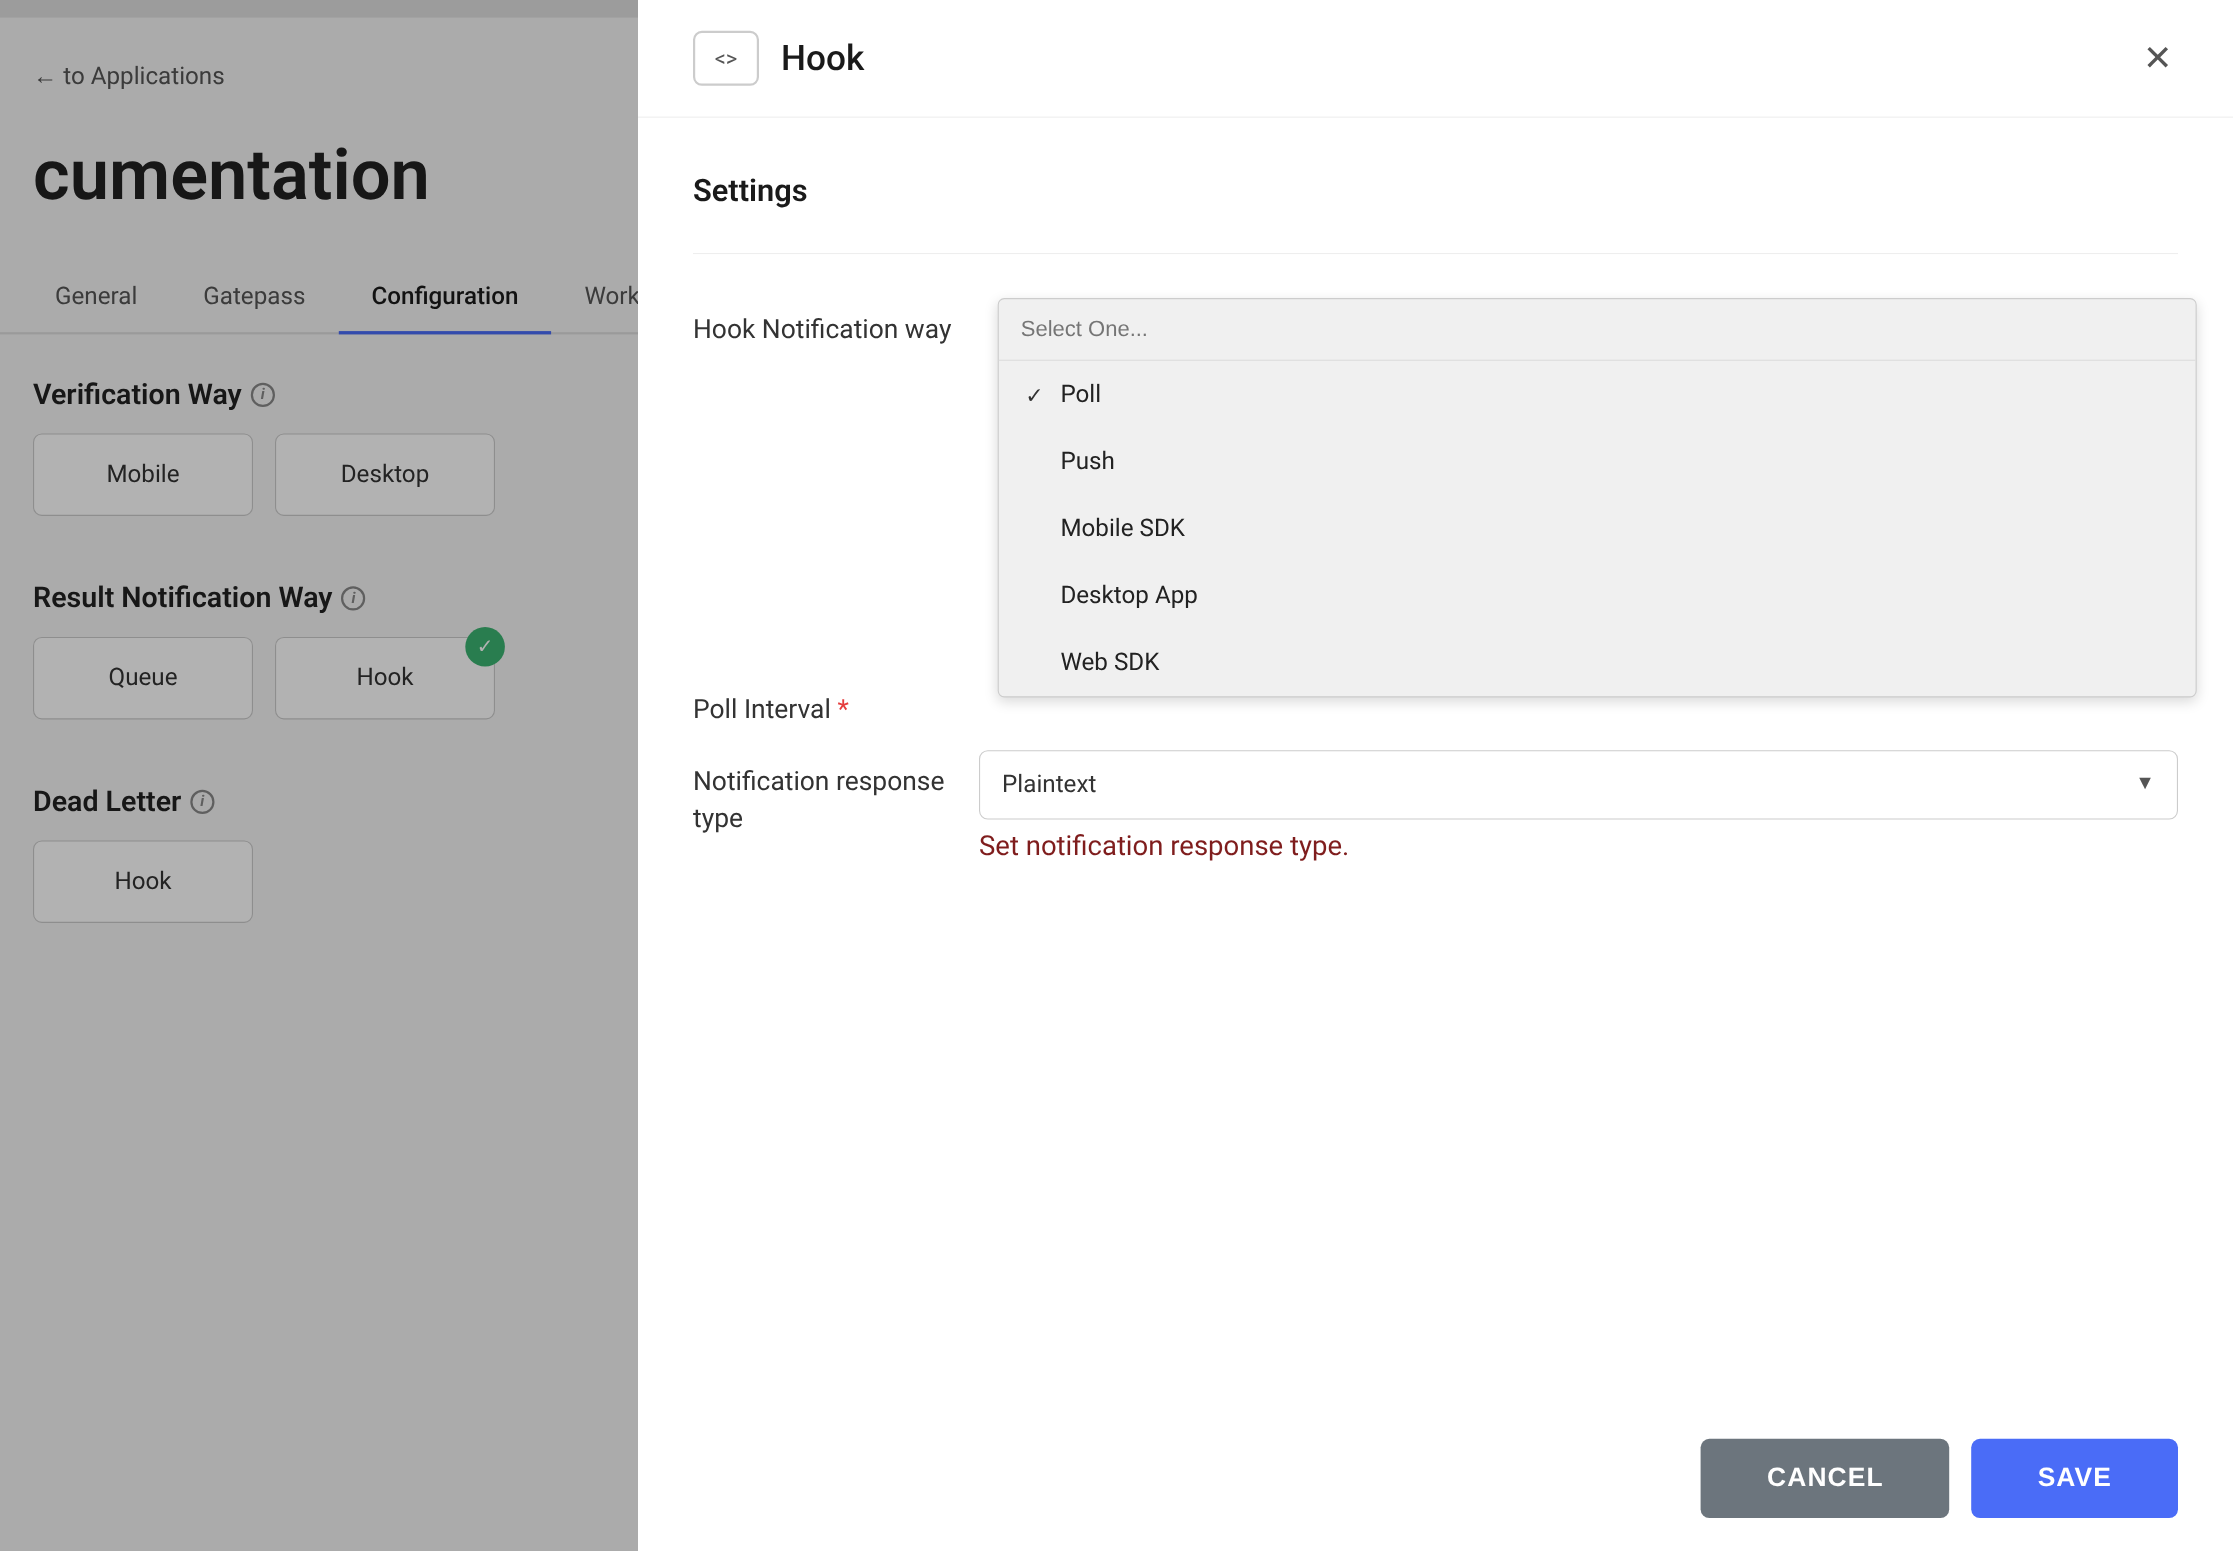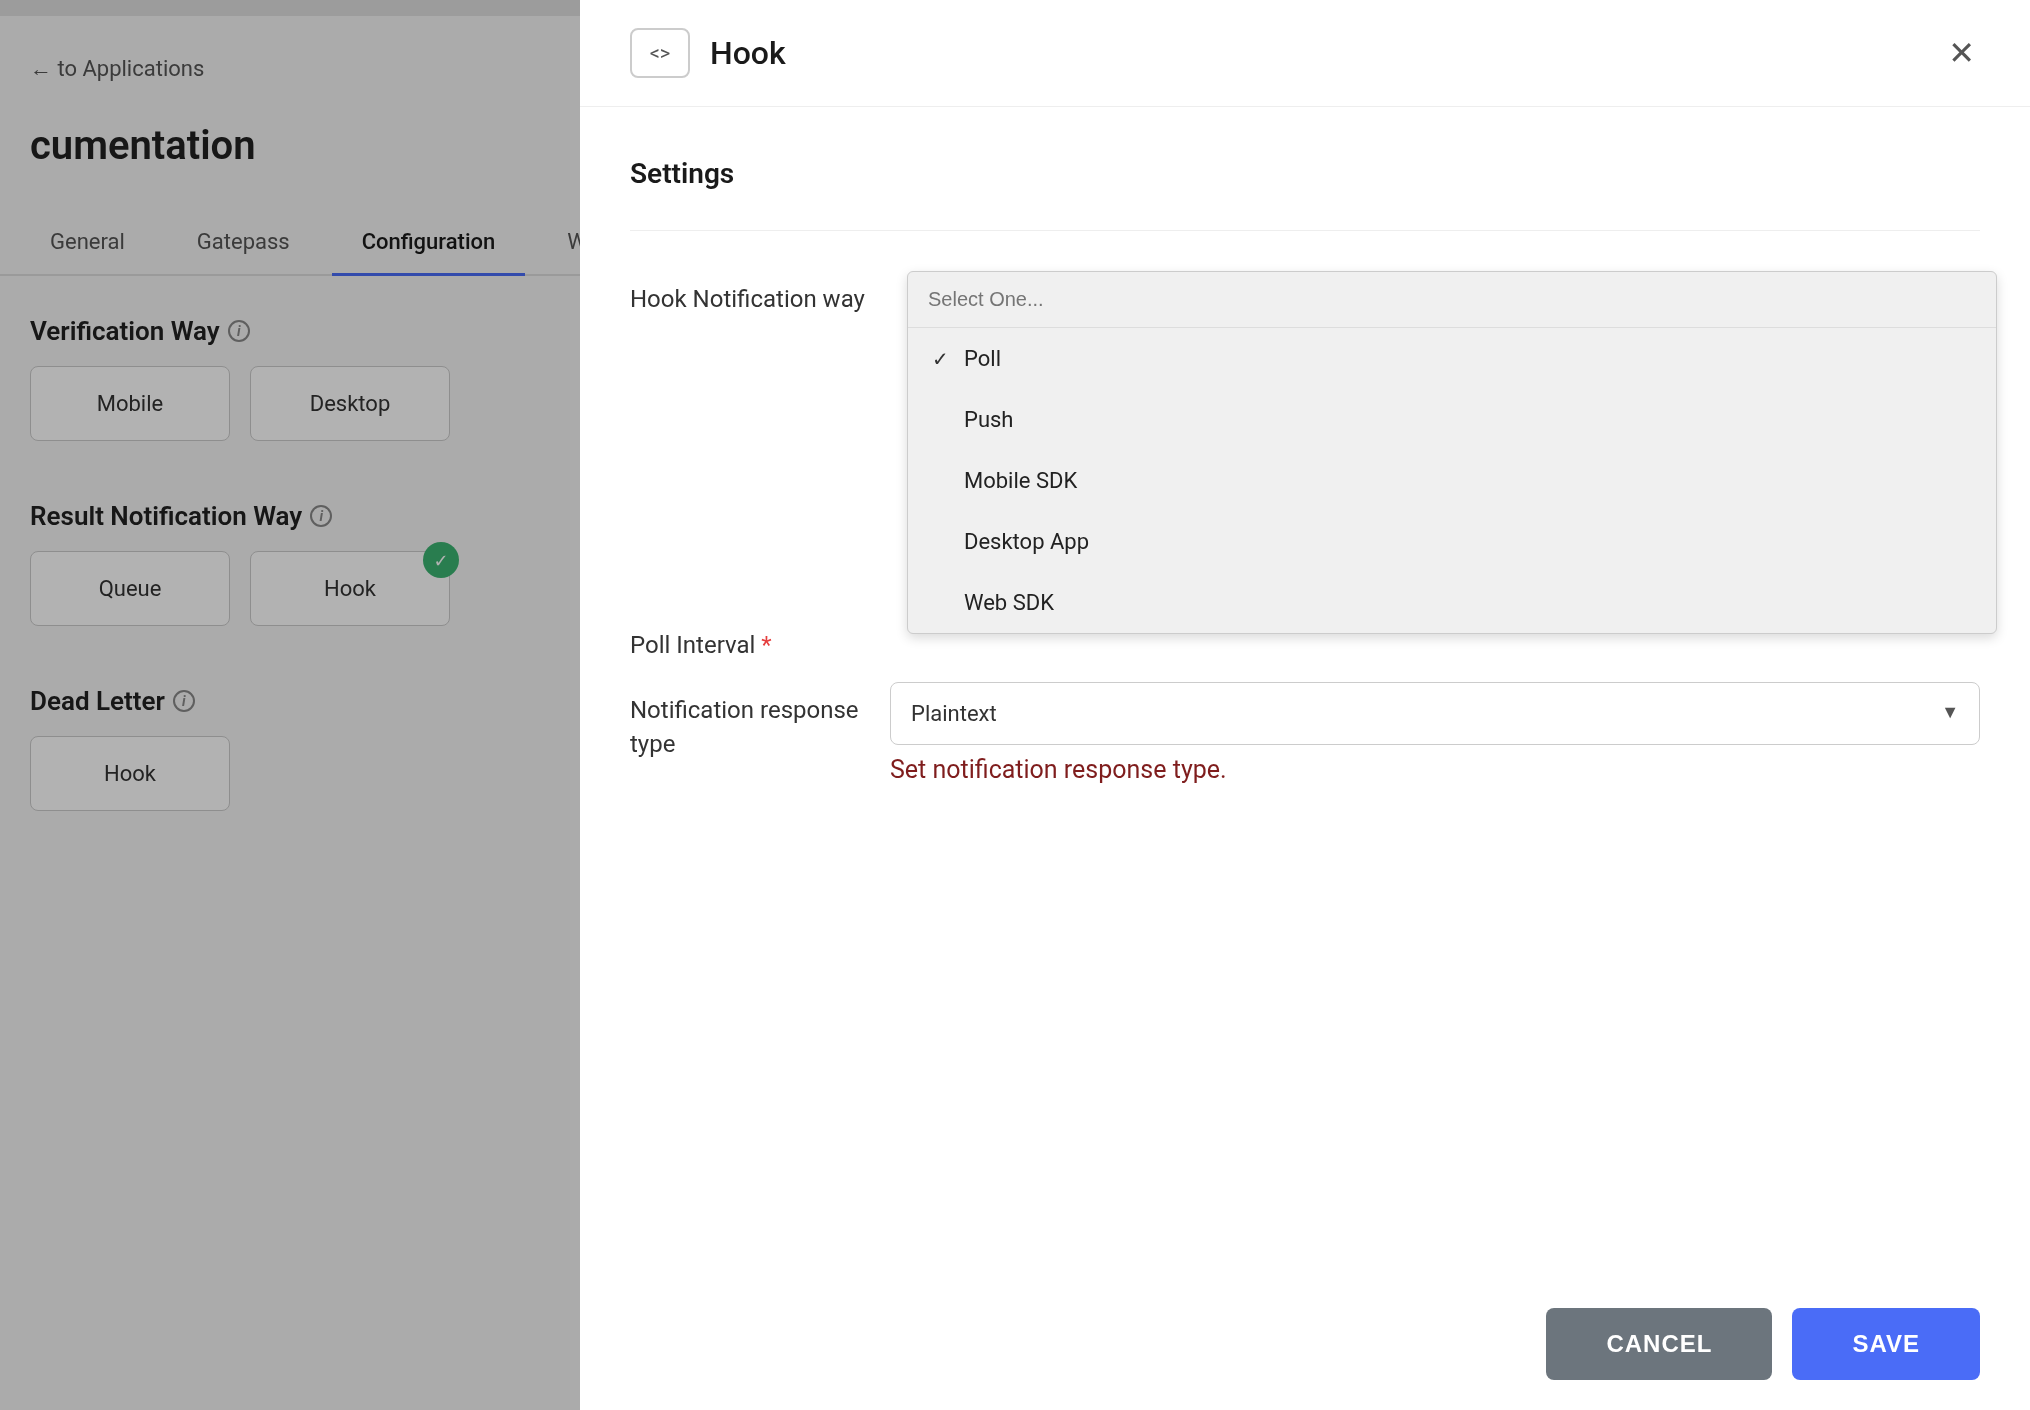--- a/index.html
+++ b/index.html
@@ -7,24 +7,24 @@
 
     
     .bg-page {
       position: absolute; top: 16px; left: 0; width: 580px; height: 100%; background: #f5f5f5;
       padding: 20px 0;
     }
     .bg-back-link {
       color: #555; font-size: 22px; padding: 20px 30px; display: block;
     }
     .bg-title {
-      font-size: 40px; font-weight: 600; color: #222; padding: 20px 30px;
+      font-size: 64px; font-weight: 600; color: #222; padding: 20px 30px;
     }
     .bg-tabs {
-      display: flex; border-bottom: 2px solid #ddd; padding: 0 20px; margin-top: 20px; gap: 12px;
+      display: flex; border-bottom: 2px solid #ddd; padding: 0 20px; margin-top: 20px;
     }
     .bg-tab {
       padding: 20px 30px; font-size: 22px; color: #555; cursor: pointer; position: relative;
     }
     .bg-tab.active { color: #1a1a1a; font-weight: 500; }
     .bg-tab.active::after {
       content: ''; position: absolute; bottom: -2px; left: 0; right: 0; height: 3px; background: #4a6cf7;
     }
     .bg-section { padding: 40px 30px 20px; }
     .bg-section-title {

